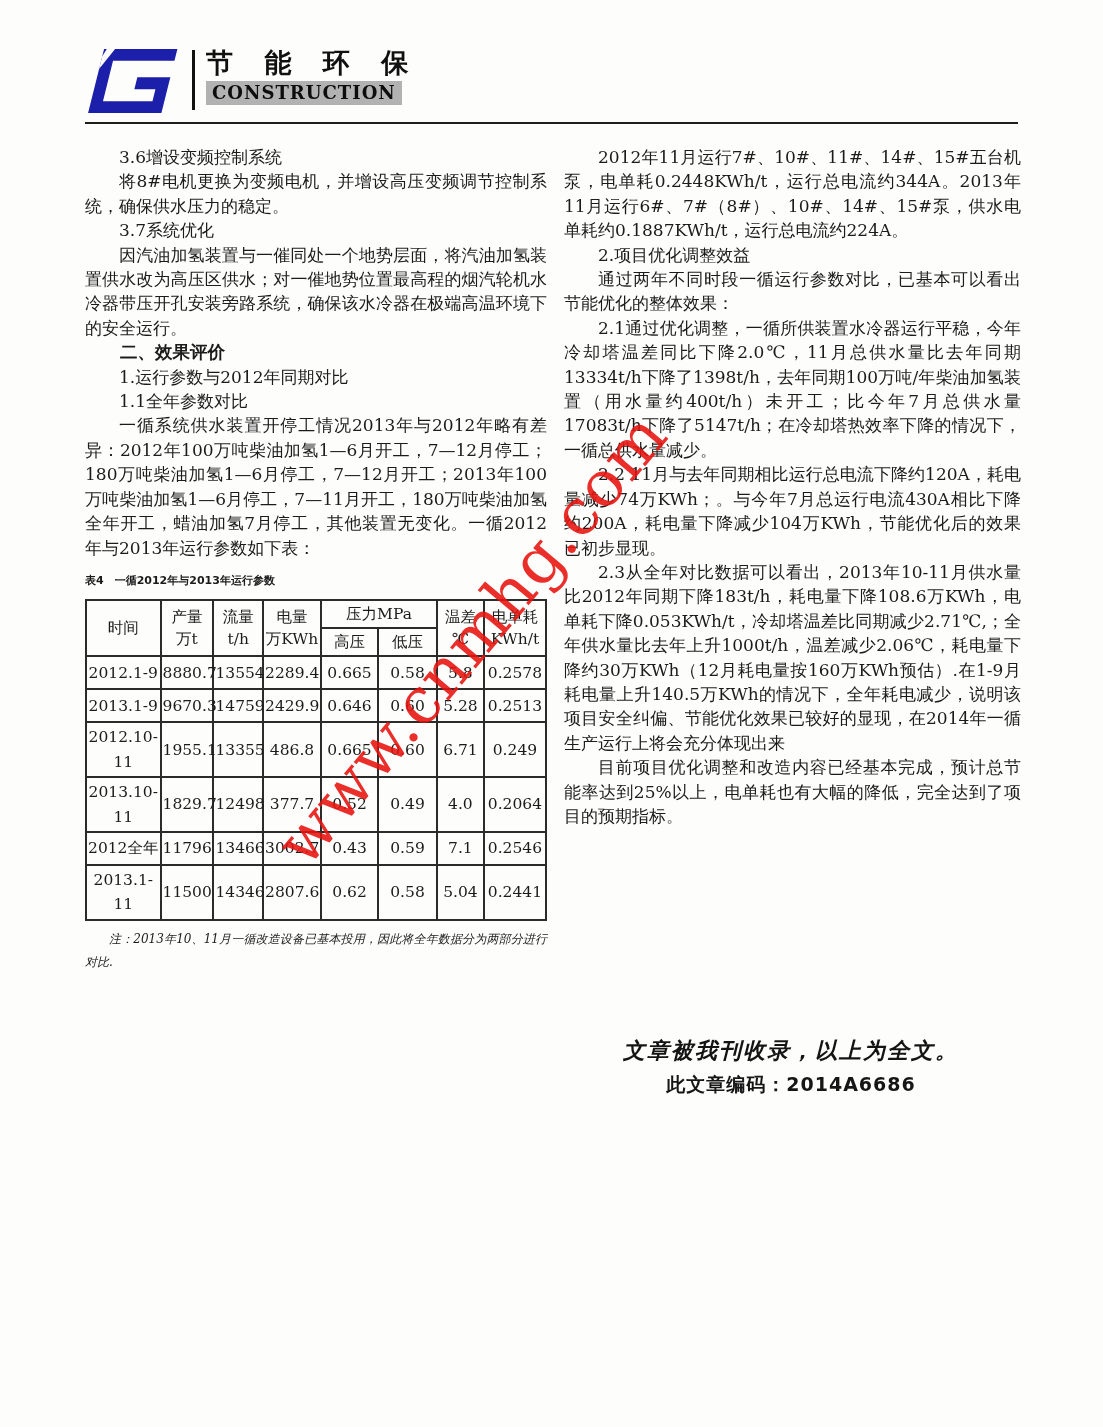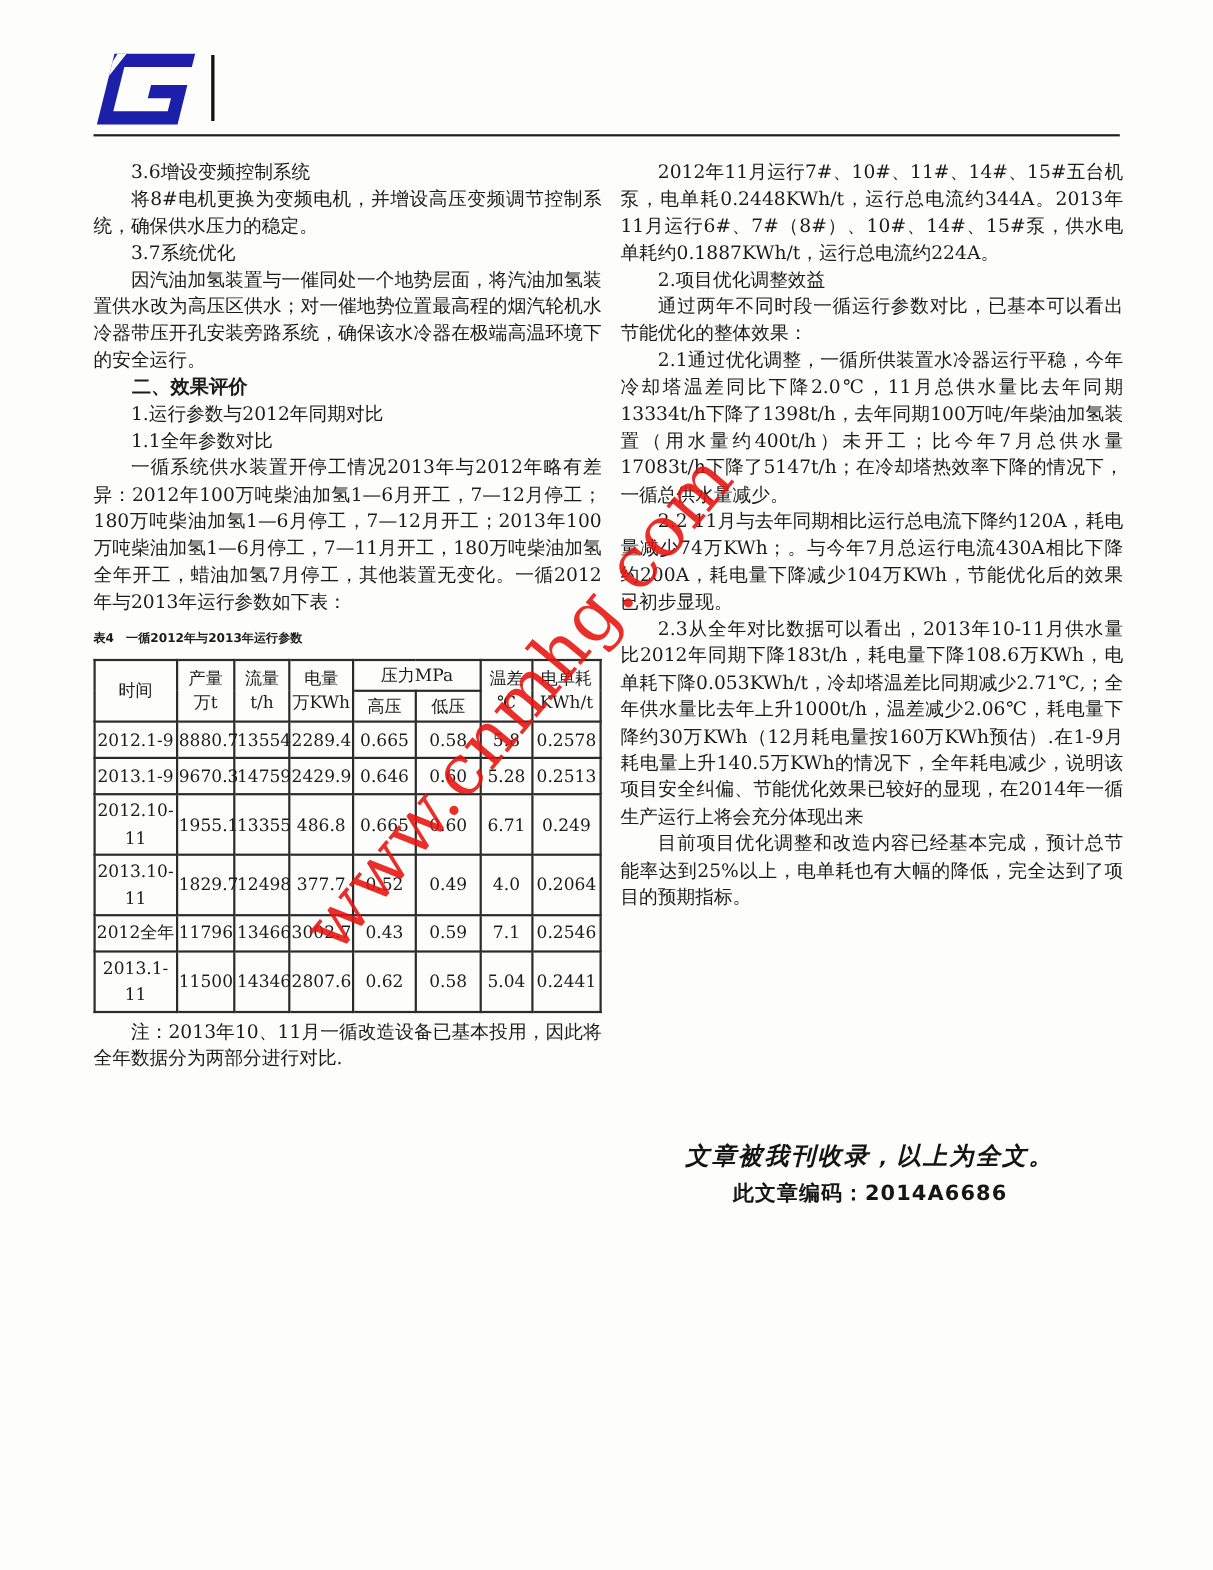--- a/index.html
+++ b/index.html
@@ -39,21 +39,21 @@
 
   
   .tbl-caption{
     text-align:left;font-weight:700;font-size:11px;margin:9px 0 6px;
     font-family:"DejaVu Sans","Liberation Sans",sans-serif;
   }
   table{border-collapse:collapse;width:100%;text-align:center;font-size:15.5px;table-layout:fixed;}
   th,td{border:2px solid #2b2b2b;padding:2px 1px;font-weight:400;}
   thead th{line-height:22px;}
   tbody td{height:27px;}
-  .note{font-size:17px;line-height:23.5px;margin-top:7px;font-family:"DejaVu Serif","Liberation Serif",serif;}
+  .note{font-size:12px;font-style:italic;line-height:23.5px;margin-top:7px;font-family:"DejaVu Serif","Liberation Serif",serif;}
 
   
   .closing{position:absolute;left:560px;top:1036px;width:462px;text-align:center;}
   .closing-1{
     font-family:Liberation Sans, sans-serif;font-style:italic;font-weight:700;
     font-size:22px;letter-spacing:2px;color:#141414;
   }
   .closing-2{
     font-family:"DejaVu Sans","Liberation Sans",sans-serif;font-weight:600;
     font-size:19px;letter-spacing:1px;margin-top:6px;color:#161616;
@@ -76,20 +76,24 @@
   <div class="hdr">
     <div class="logo-wrap">
       <svg width="95" height="66" viewBox="0 0 100 72" aria-hidden="true">
         <g transform="translate(19,1) skewX(-14)">
           <path fill="#1c1faa" d="M80,0 L0,0 L0,70 L80,70 L80,31 L44,31 L44,44 L67,44 L67,57 L13,57 L13,13 L80,13 Z"></path>
           <path fill="#fdfdfc" d="M3,0 L12,0 L0,22 L0,8 Z"></path>
         </g>
       </svg>
     </div>
     <div class="logo-sep"></div>
+    <div class="brand">
+      <div class="brand-cn">节 能 环 保</div>
+      <div class="brand-en">CONSTRUCTION</div>
+    </div>
   </div>
   <div class="hdr-rule"></div>
 
   <section class="col col-left">
     <p class="ind">3.6增设变频控制系统</p>
     <p class="ind just">将8#电机更换为变频电机，并增设高压变频调节控制系统，确保供水压力的稳定。</p>
     <p class="ind">3.7系统优化</p>
     <p class="ind just">因汽油加氢装置与一催同处一个地势层面，将汽油加氢装置供水改为高压区供水；对一催地势位置最高程的烟汽轮机水冷器带压开孔安装旁路系统，确保该水冷器在极端高温环境下的安全运行。</p>
     <p class="ind bold-head">二、效果评价</p>
     <p class="ind">1.运行参数与2012年同期对比</p>

